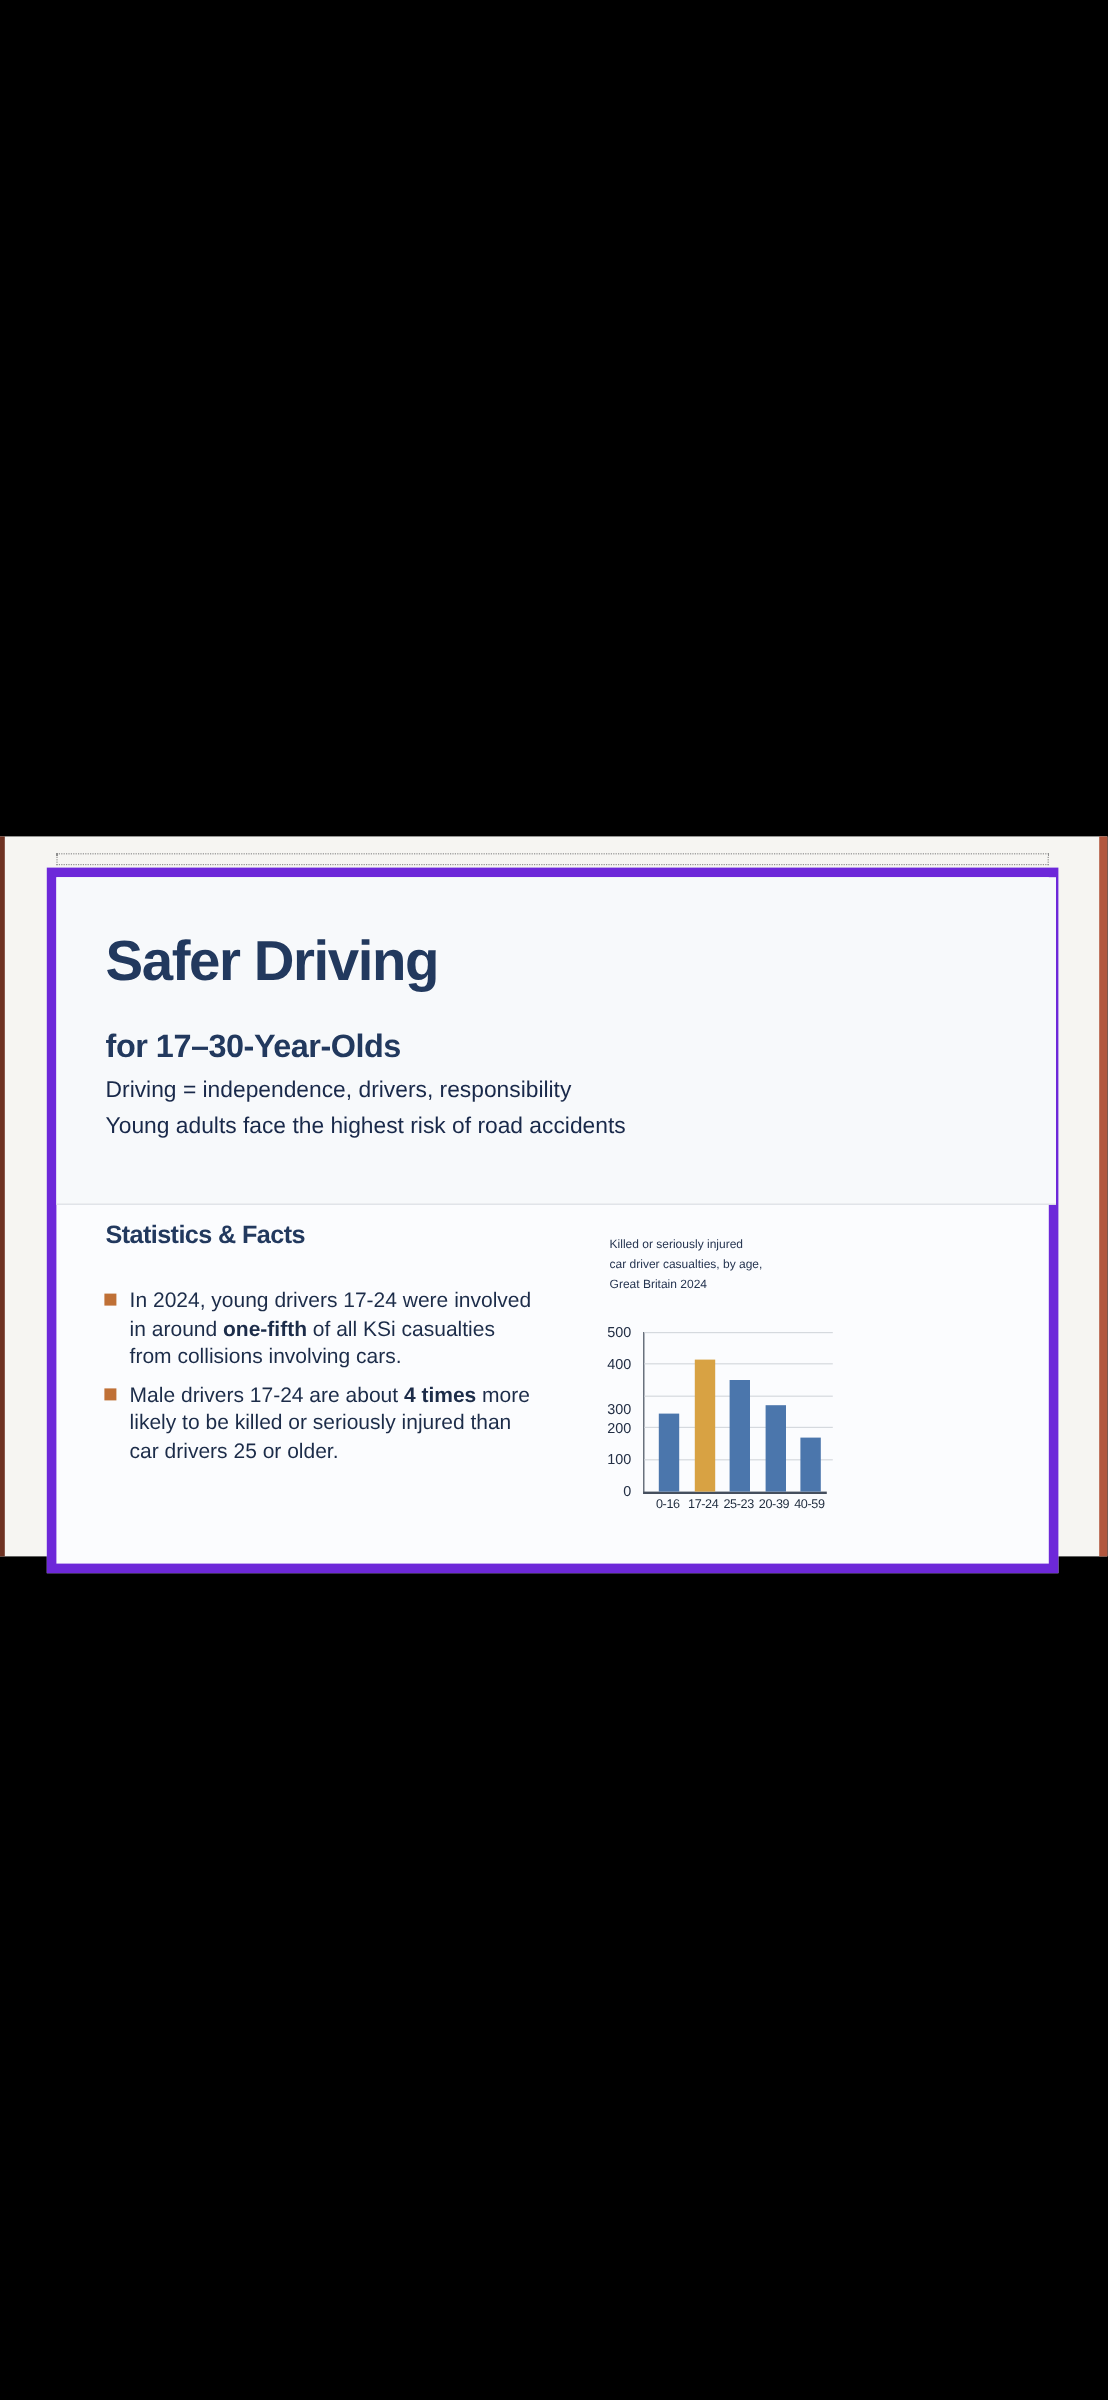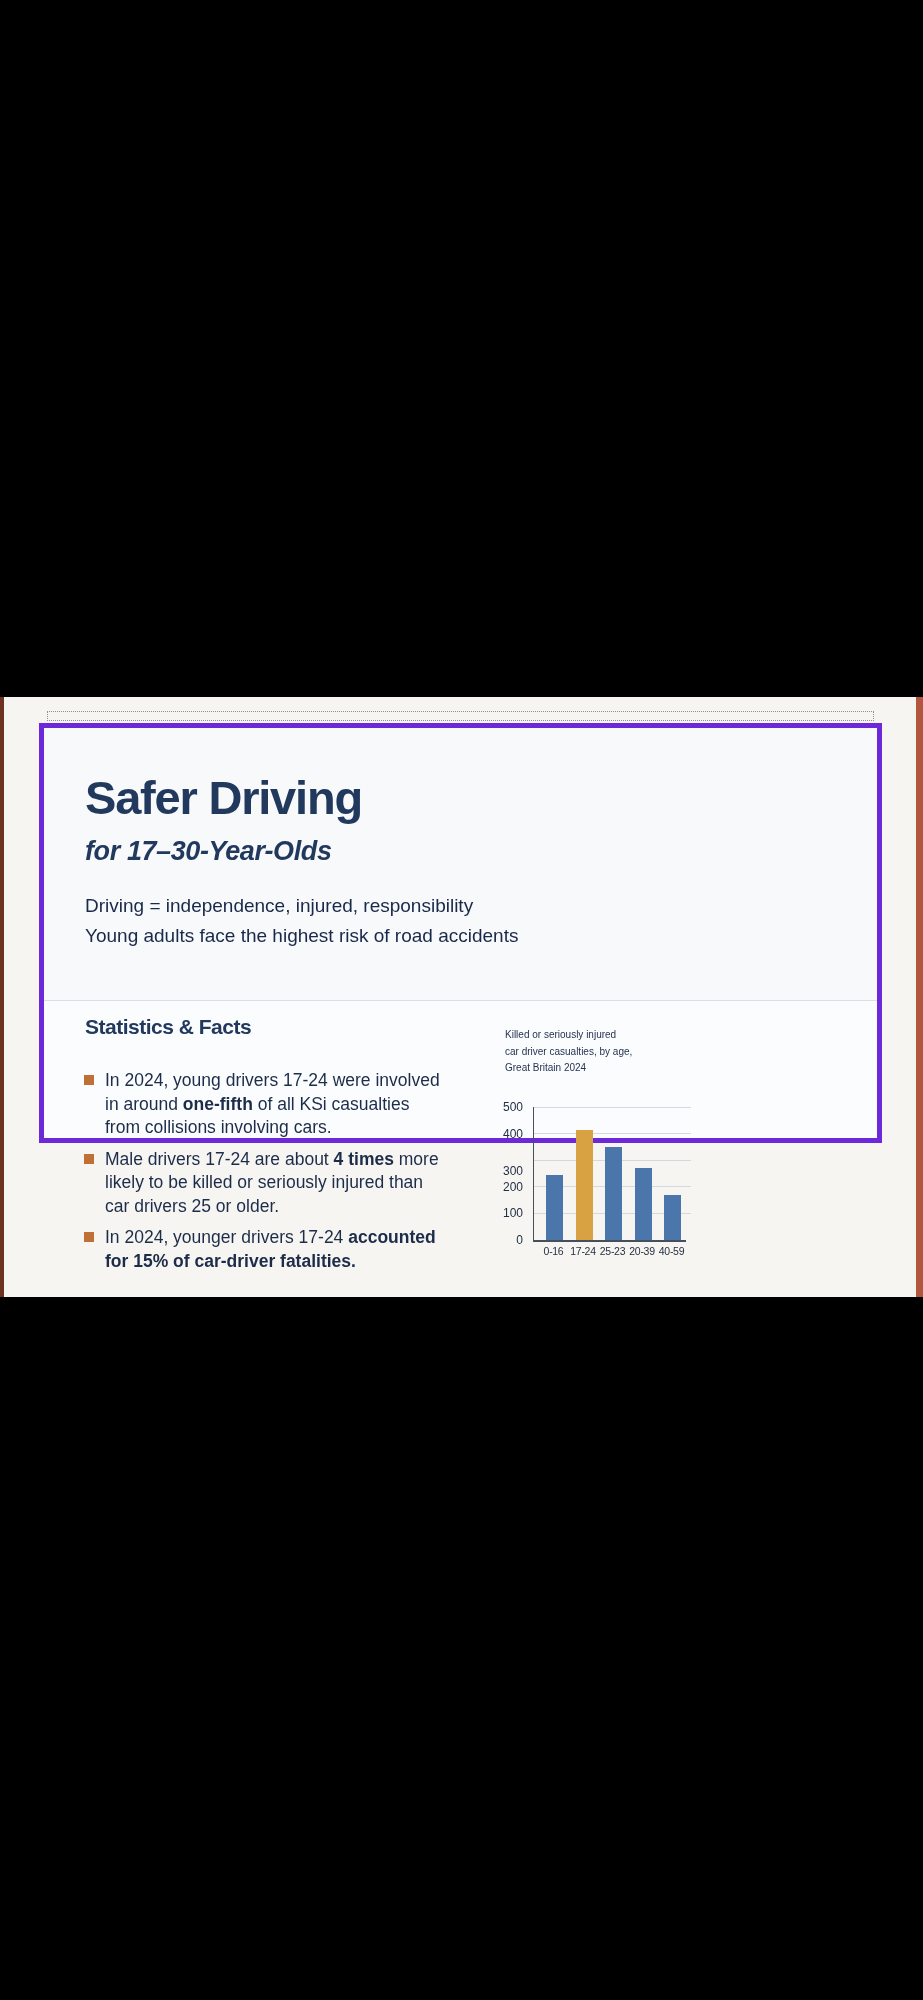--- a/index.html
+++ b/index.html
@@ -23,40 +23,39 @@
     position:absolute;right:0;top:697px;width:7px;height:600px;
     background:#b2573e;
   }
   .placeholder-strip{
     position:absolute;left:47px;top:711px;width:827px;height:10px;
     border:1px dotted #8f8f8f;
     box-sizing:border-box;
   }
   
   .slide{
-    position:absolute;left:39px;top:723px;width:843px;height:420px;
-    border:5px solid #6d28d9;
+    position:absolute;left:39px;top:723px;width:843px;height:588px;
+    border:8px solid #6d28d9;
     background:#fbfcfe;
     box-sizing:border-box;
   }
   .slide-header{
     position:absolute;left:0;top:0;width:833px;height:272px;
     background:#f7f9fb;
     border-bottom:1px solid #dbdfe4;
   }
   .page-title{
     position:absolute;left:41px;top:44px;
     font-size:47px;font-weight:700;letter-spacing:-1.2px;
     color:#22395e;line-height:1.1;
   }
   .page-subtitle{
-    position:absolute;left:41px;top:108px;
+    position:absolute;left:41px;top:126px;
     font-size:27px;font-weight:700;letter-spacing:-0.4px;
     color:#22395e;
-    font-style:italic;
   }
   .intro{
     position:absolute;left:41px;top:163px;
     font-size:19px;line-height:29.5px;color:#19294a;
   }
   .stats-heading{
     position:absolute;left:41px;top:287px;
     font-size:21px;font-weight:700;letter-spacing:-0.5px;
     color:#22395e;
   }
@@ -130,35 +129,32 @@
 <div class="edge-right"></div>
 <div class="placeholder-strip"></div>
 
 <div class="slide">
   <div class="slide-header"></div>
 
   <div class="page-title">Safer Driving</div>
   <div class="page-subtitle">for 17–30-Year-Olds</div>
 
   <div class="intro">
-    <div>Driving = independence, injured, responsibility</div>
+    <div>Driving = independence, drivers, responsibility</div>
     <div>Young adults face the highest risk of road accidents</div>
   </div>
 
   <div class="stats-heading">Statistics &amp; Facts</div>
 
   <ul class="bullet-list">
     <li>
       <span class="marker"></span><span>In 2024, young drivers 17-24 were involved in around </span><b>one-fifth</b><span> of all KSi casualties from collisions involving cars.</span>
     </li>
     <li>
       <span class="marker"></span><span>Male drivers 17-24 are about </span><b>4 times</b><span> more likely to be killed or seriously injured than car drivers 25 or older.</span>
-    </li>
-    <li>
-      <span class="marker"></span><span>In 2024, younger drivers 17-24 </span><b>accounted for 15% of car-driver fatalities.</b><span></span>
     </li>
   </ul>
 
   <div class="chart-title">
     <div>Killed or seriously injured</div>
     <div>car driver casualties, by age,</div>
     <div>Great Britain 2024</div>
   </div>
 
   <div class="chart-y-labels">

